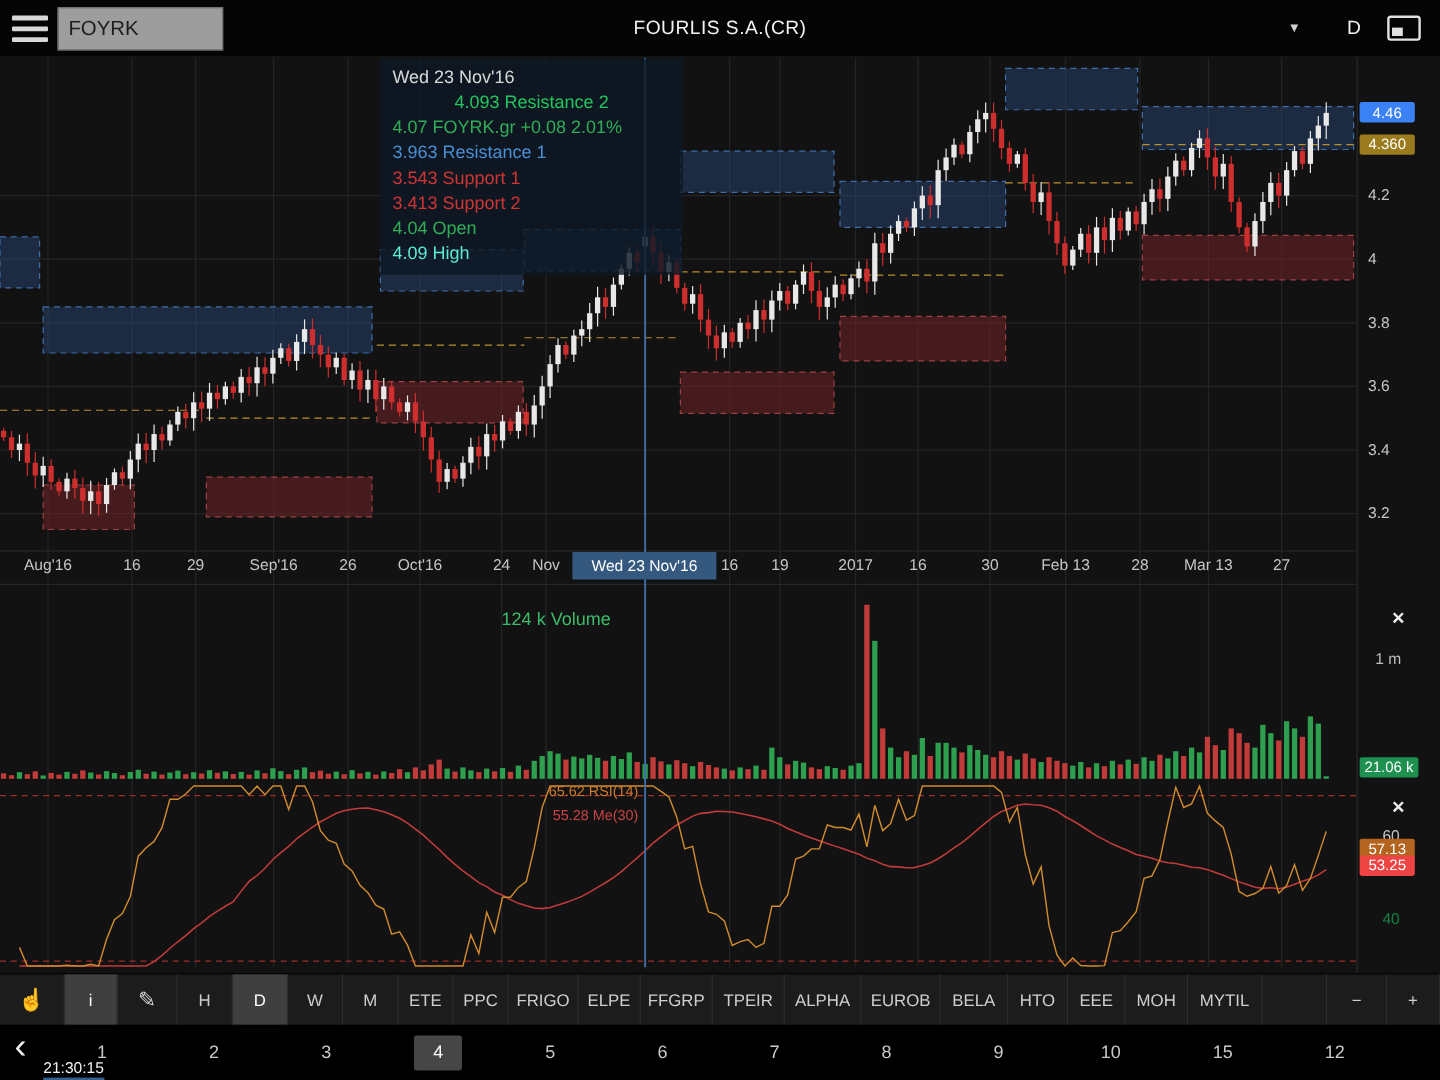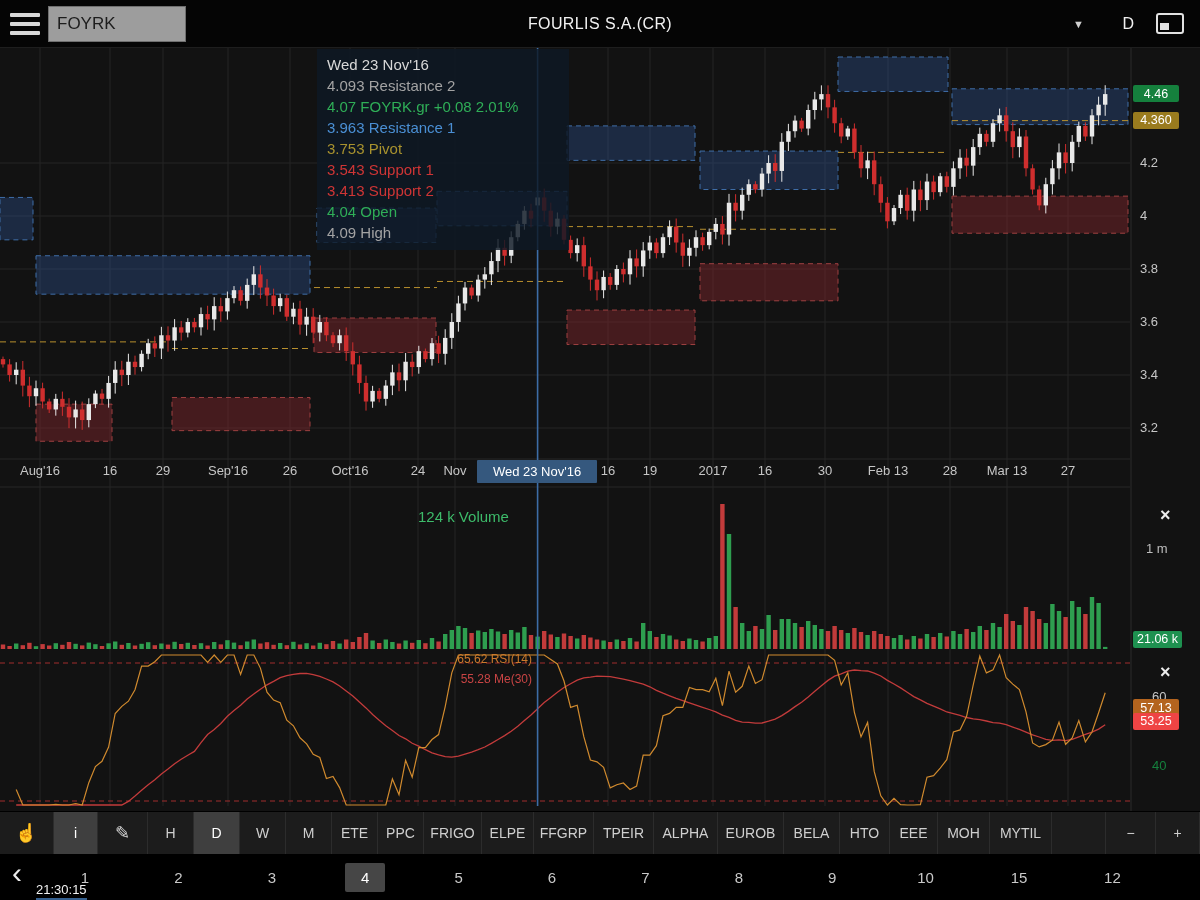--- a/index.html
+++ b/index.html
@@ -22,21 +22,21 @@
   .chart-area{position:relative;height:763px;background:#121212;flex:0 0 auto}
   #chart-svg{position:absolute;left:0;top:0}
   .legend{position:absolute;left:317px;top:1px;width:232px;background:rgba(14,24,36,.82);padding:5px 10px 7px;z-index:6}
   .legend-row{font-size:15px;line-height:21px;white-space:nowrap}
   .xaxis-label{position:absolute;top:415px;transform:translateX(-50%);font-size:13px;color:#c6c6c6;z-index:3}
   .x-highlight{position:absolute;left:477px;top:412px;width:120px;height:23px;background:#35587e;color:#fff;
     font-size:13px;display:flex;align-items:center;justify-content:center;z-index:5;border-radius:1px}
   .yaxis-label{position:absolute;left:1140px;font-size:13px;color:#c6c6c6;z-index:3}
   .badge{position:absolute;left:1133px;min-width:46px;height:17px;padding:0 4px;box-sizing:border-box;font-size:12.5px;
     color:#fff;display:flex;align-items:center;justify-content:center;border-radius:2px;z-index:4}
-  .b-last{background:#15803d}
+  .b-last{background:#3b82f6}
   .b-pivot{background:#9a7b1e}
   .b-vol{background:#1e9150}
   .b-rsi{background:#b4641e}
   .b-ma{background:#ef4444}
   .vol-cursor{position:absolute;left:418px;top:460px;color:#3dbb6a;font-size:15px;z-index:4}
   .vol-scale{position:absolute;left:1146px;top:493px;color:#bdbdbd;font-size:13px;z-index:3}
   .rsi-cursor{position:absolute;left:370px;width:162px;text-align:right;font-size:12px;z-index:4}
   .r1{top:604px;color:#cc7a2c}
   .r2{top:624px;color:#c84444}
   .rsi-60{position:absolute;left:1152px;top:641px;font-size:13px;color:#c6c6c6;z-index:3}
@@ -645,28 +645,27 @@
           <line x1="0" y1="615" x2="1130" y2="615" stroke="#a02c2c" stroke-dasharray="5,4"></line>
           <line x1="0" y1="753" x2="1130" y2="753" stroke="#a02c2c" stroke-dasharray="5,4"></line>
           <polyline points="16.2,757.0 22.8,757.0 29.4,757.0 36.0,757.0 42.6,757.0 49.2,757.0 55.8,757.0 62.4,757.0 69.0,757.0 75.6,757.0 82.2,757.0 88.8,757.0 95.4,757.0 102.0,757.0 108.6,757.0 115.2,757.0 121.8,757.0 128.4,753.4 135.0,748.1 141.6,742.2 148.2,736.8 154.8,731.7 161.4,725.9 168.0,721.1 174.6,715.7 181.2,711.3 187.8,707.2 194.4,703.4 201.0,694.6 207.6,686.5 214.2,681.6 220.8,675.5 227.4,668.2 234.0,662.6 240.6,657.3 247.2,651.0 253.8,646.0 260.4,641.2 267.0,636.8 273.6,633.4 280.2,629.7 286.8,627.6 293.4,626.3 300.0,625.5 306.6,625.4 313.2,626.7 319.8,628.4 326.4,631.0 333.0,633.9 339.6,638.0 346.2,642.9 352.8,648.0 359.4,654.1 366.0,659.9 372.6,666.5 379.2,672.3 385.8,677.8 392.4,682.5 399.0,687.5 405.6,690.8 412.2,695.3 418.8,698.1 425.4,701.7 432.0,704.8 438.6,706.8 445.2,708.6 451.8,709.2 458.4,708.2 465.0,706.2 471.6,704.1 478.2,701.7 484.8,699.0 491.4,695.4 498.0,691.5 504.6,687.6 511.2,683.3 517.8,678.3 524.4,672.6 531.0,666.9 537.6,660.8 544.2,654.6 550.8,649.4 557.4,644.2 564.0,639.5 570.6,635.8 577.2,632.1 583.8,629.8 590.4,629.2 597.0,628.1 603.6,628.3 610.2,628.7 616.8,629.9 623.4,631.1 630.0,632.7 636.6,634.4 643.2,636.1 649.8,638.8 656.4,642.4 663.0,645.2 669.6,647.8 676.2,650.3 682.8,652.6 689.4,654.9 696.0,657.1 702.6,659.3 709.2,661.5 715.8,663.9 722.4,667.1 729.0,669.3 735.6,672.3 742.2,674.2 748.8,674.4 755.4,675.1 762.0,675.0 768.6,673.2 775.2,671.1 781.8,667.6 788.4,663.4 795.0,658.6 801.6,654.2 808.2,648.9 814.8,643.2 821.4,637.7 828.0,632.4 834.6,628.2 841.2,625.8 847.8,623.1 854.4,622.0 861.0,622.7 867.6,623.0 874.2,625.1 880.8,628.0 887.4,632.4 894.0,636.0 900.6,639.9 907.2,644.3 913.8,648.6 920.4,651.9 927.0,655.4 933.6,658.2 940.2,660.9 946.8,664.0 953.4,665.6 960.0,667.3 966.6,669.5 973.2,670.9 979.8,671.6 986.4,673.0 993.0,674.7 999.6,675.1 1006.2,676.7 1012.8,679.1 1019.4,681.4 1026.0,684.2 1032.6,686.9 1039.2,689.0 1045.8,691.4 1052.4,692.3 1059.0,691.8 1065.6,692.6 1072.2,691.4 1078.8,688.9 1085.4,686.4 1092.0,684.2 1098.6,681.1 1105.2,676.7" fill="none" stroke="#c23b3b" stroke-width="1.3"></polyline>
           <polyline points="16.2,741.5 22.8,757.0 29.4,757.0 36.0,757.0 42.6,757.0 49.2,757.0 55.8,756.3 62.4,757.0 69.0,757.0 75.6,755.5 82.2,757.0 88.8,734.7 95.4,718.5 102.0,713.3 108.6,699.1 115.2,665.5 121.8,658.4 128.4,653.2 135.0,641.7 141.6,618.1 148.2,618.1 154.8,613.7 161.4,607.0 168.0,607.0 174.6,607.0 181.2,607.0 187.8,607.0 194.4,607.0 201.0,607.0 207.6,614.3 214.2,607.0 220.8,614.3 227.4,607.0 234.0,607.0 240.6,626.5 247.2,607.0 253.8,607.0 260.4,620.1 267.0,644.2 273.6,652.1 280.2,654.7 286.8,672.1 293.4,677.8 300.0,689.8 306.6,695.9 313.2,706.3 319.8,709.5 326.4,730.5 333.0,728.5 339.6,739.6 346.2,757.0 352.8,757.0 359.4,757.0 366.0,757.0 372.6,757.0 379.2,757.0 385.8,757.0 392.4,731.0 399.0,746.7 405.6,712.3 412.2,729.1 418.8,699.7 425.4,699.7 432.0,691.5 438.6,686.6 445.2,658.6 451.8,624.8 458.4,607.0 465.0,607.0 471.6,607.0 478.2,607.0 484.8,607.0 491.4,607.0 498.0,607.0 504.6,607.0 511.2,607.0 517.8,607.0 524.4,607.0 531.0,607.0 537.6,607.0 544.2,607.0 550.8,611.5 557.4,616.0 564.0,633.0 570.6,659.4 577.2,657.3 583.8,688.7 590.4,712.0 597.0,713.9 603.6,719.4 610.2,739.9 616.8,736.7 623.4,735.0 630.0,741.5 636.6,738.1 643.2,707.2 649.8,707.2 656.4,697.7 663.0,667.8 669.6,665.4 676.2,659.4 682.8,659.4 689.4,639.5 696.0,641.6 702.6,641.6 709.2,643.7 715.8,630.3 722.4,657.7 729.0,623.1 735.6,644.2 742.2,638.3 748.8,618.0 755.4,635.5 762.0,631.7 768.6,607.0 775.2,607.0 781.8,607.0 788.4,607.0 795.0,607.0 801.6,607.0 808.2,607.0 814.8,607.0 821.4,607.0 828.0,607.0 834.6,612.3 841.2,637.0 847.8,624.8 854.4,664.3 861.0,688.8 867.6,674.4 874.2,723.4 880.8,747.8 887.4,757.0 894.0,750.3 900.6,756.6 907.2,757.0 913.8,757.0 920.4,756.7 927.0,729.2 933.6,727.6 940.2,720.1 946.8,711.7 953.4,684.0 960.0,681.9 966.6,668.3 973.2,637.0 979.8,608.1 986.4,624.9 993.0,621.9 999.6,607.0 1006.2,629.8 1012.8,636.1 1019.4,641.5 1026.0,663.8 1032.6,694.9 1039.2,698.9 1045.8,696.6 1052.4,692.2 1059.0,674.1 1065.6,696.3 1072.2,689.9 1078.8,672.5 1085.4,693.9 1092.0,684.0 1098.6,664.8 1105.2,644.8" fill="none" stroke="#d08a2e" stroke-width="1.2"></polyline>
         </g>
         <line x1="537.6" y1="0" x2="537.6" y2="758" stroke="#3d6da6" stroke-width="1.6"></line>
       </svg>
 
     <div id="legend" class="legend">
         <div class="legend-row" style="color: rgb(216, 216, 216);">Wed 23 Nov'16</div>
-        <div class="legend-row" style="color: #a3a3a3;">4.093 Resistance 2</div>
+        <div class="legend-row" style="color: #22c55e; text-align: center;">4.093 Resistance 2</div>
         <div class="legend-row" style="color: rgb(47, 174, 87);">4.07 FOYRK.gr +0.08 2.01%</div>
         <div class="legend-row" style="color: rgb(74, 143, 212);">3.963 Resistance 1</div>
-        <div class="legend-row" style="color: rgb(168, 146, 46);">3.753 Pivot</div>
         <div class="legend-row" style="color: rgb(207, 53, 53);">3.543 Support 1</div>
         <div class="legend-row" style="color: rgb(207, 53, 53);">3.413 Support 2</div>
         <div class="legend-row" style="color: rgb(47, 174, 87);">4.04 Open</div>
-        <div class="legend-row" style="color: #a3a3a3;">4.09 High</div>
+        <div class="legend-row" style="color: #5eead4;">4.09 High</div>
       </div>
     <div id="xaxis">
         <div class="xaxis-label" style="left: 40px; text-align: right;">Aug'16</div>
         <div class="xaxis-label" style="left: 110px;">16</div>
         <div class="xaxis-label" style="left: 163px;">29</div>
         <div class="xaxis-label" style="left: 228px;">Sep'16</div>
         <div class="xaxis-label" style="left: 290px;">26</div>
         <div class="xaxis-label" style="left: 350px;">Oct'16</div>
         <div class="xaxis-label" style="left: 418px;">24</div>
         <div class="xaxis-label" style="left: 455px;">Nov</div>

